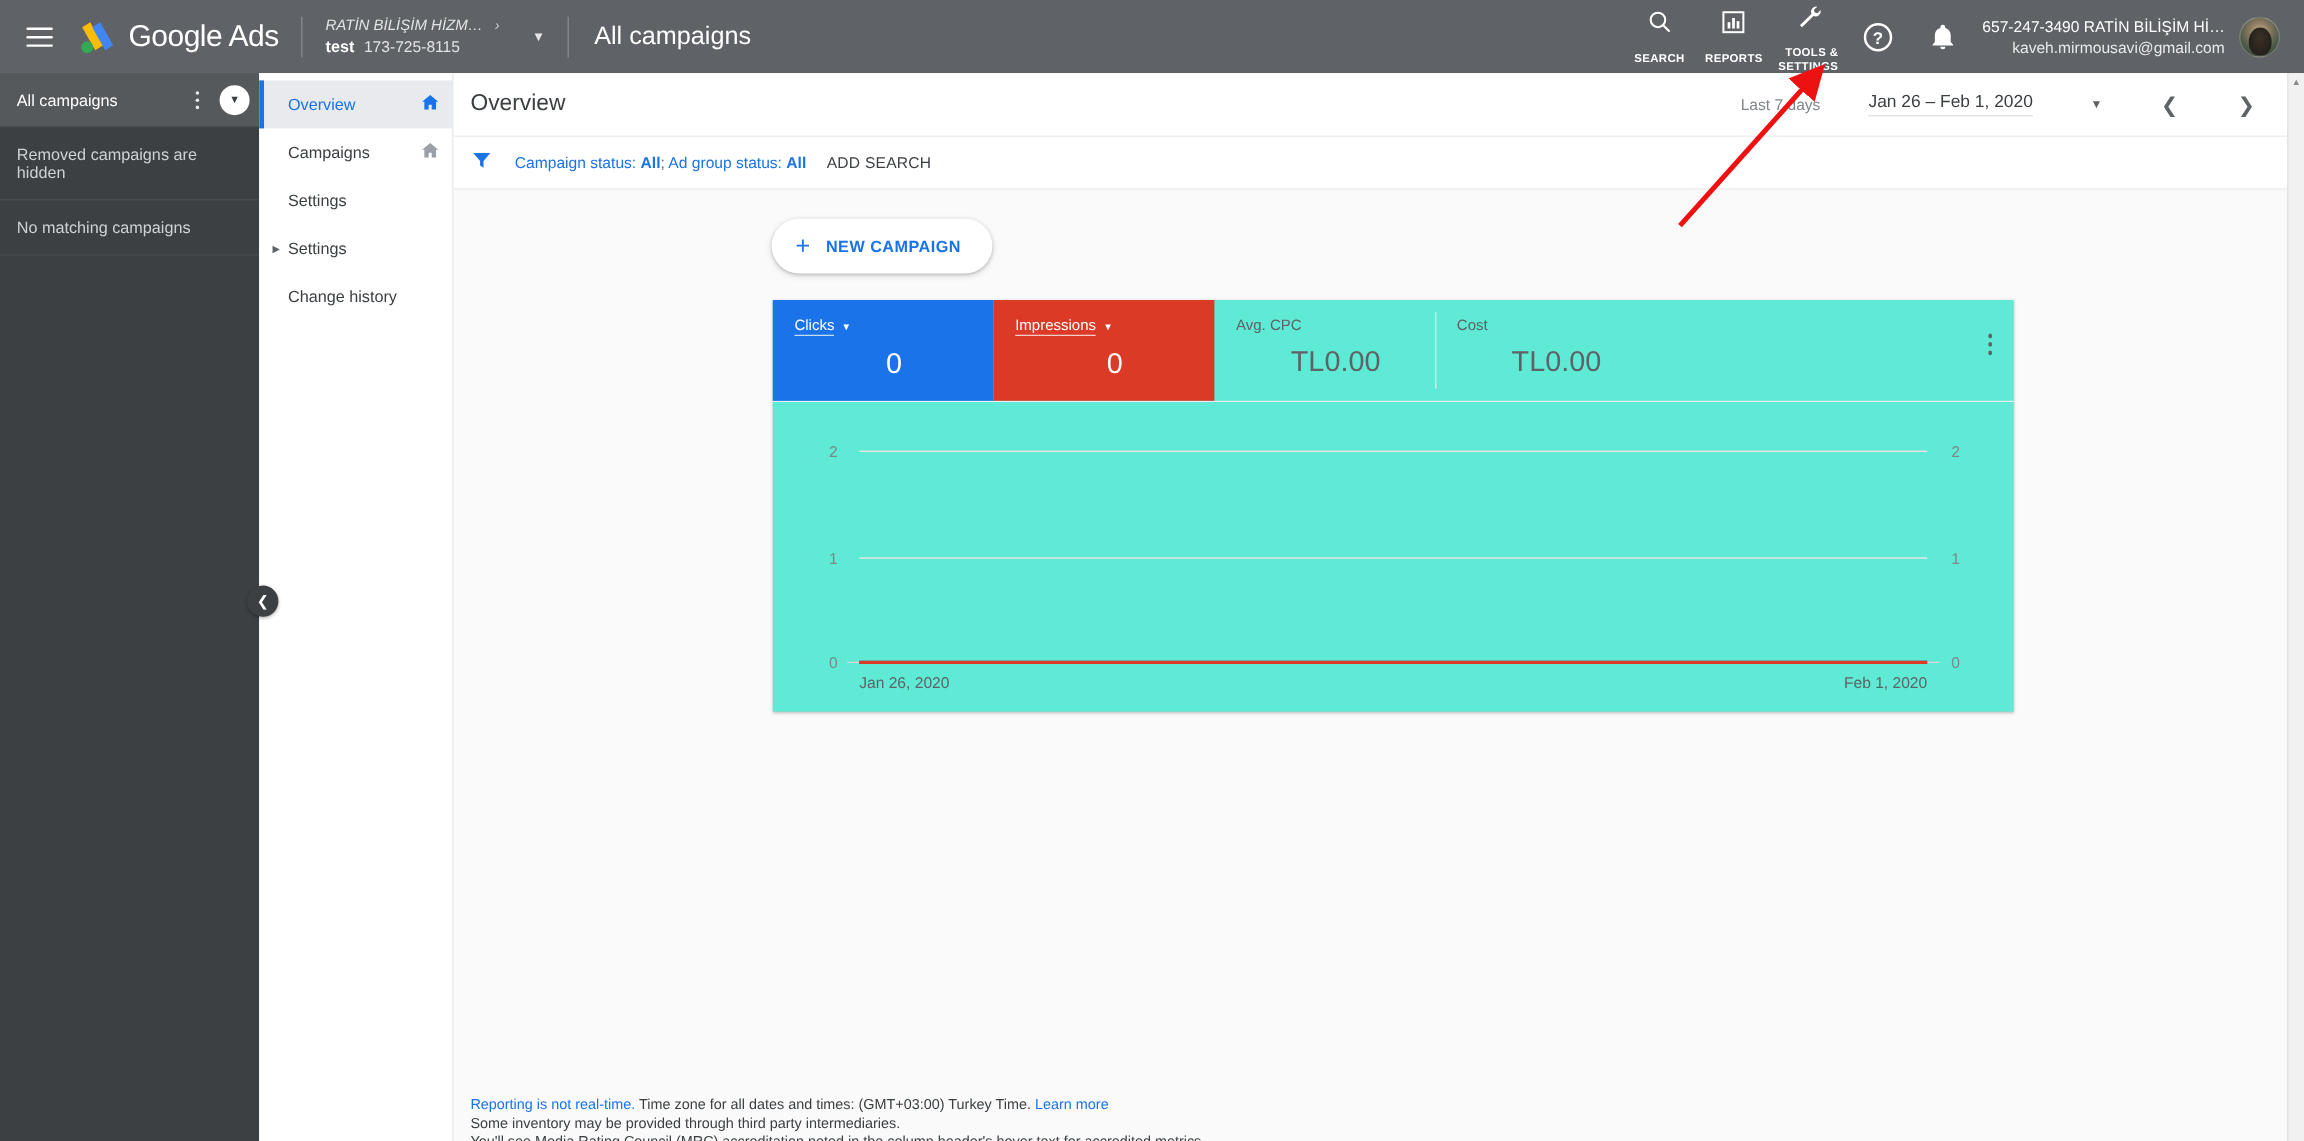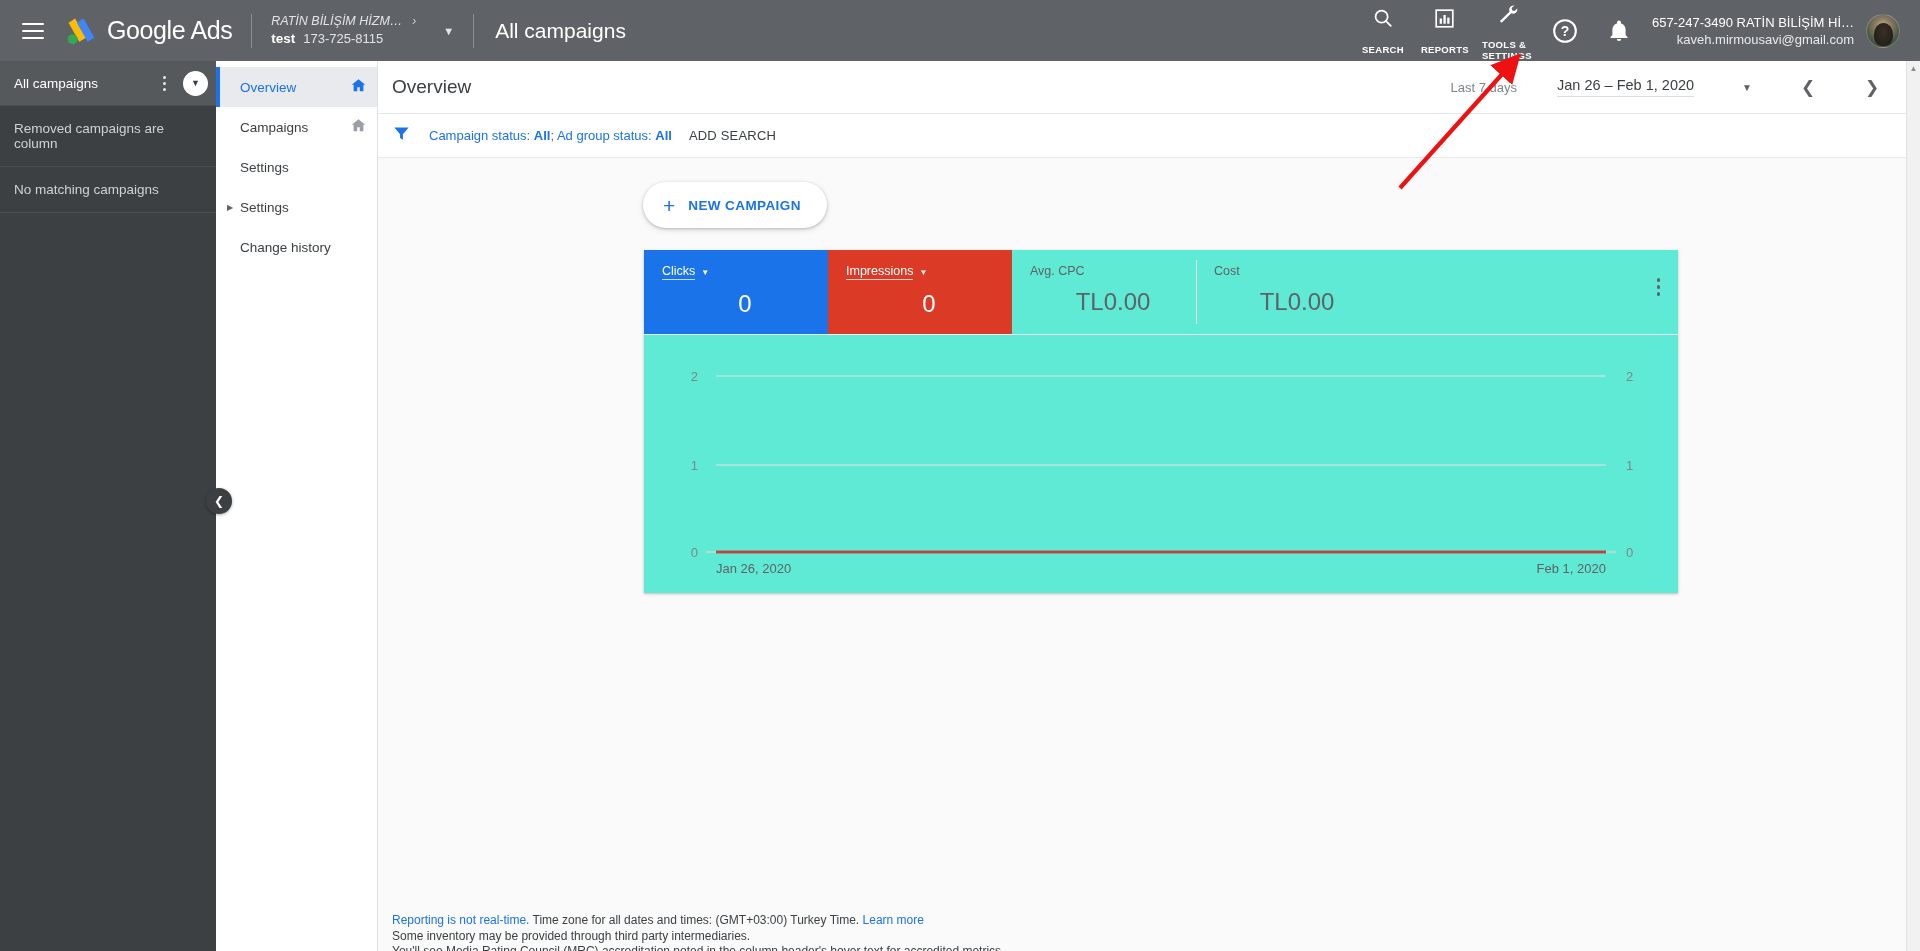--- a/index.html
+++ b/index.html
@@ -57,21 +57,21 @@
 
   .tb-spacer { flex: 1; }
 
   .tb-icon {
     display: flex; flex-direction: column; align-items: center; justify-content: center;
     width: 62px; cursor: pointer; color: #fff; text-decoration: none;
   }
   .tb-icon .glyph { height: 26px; display: flex; align-items: center; justify-content: center; }
   .tb-icon .lbl {
     font-size: 9.5px; font-weight: bold; letter-spacing: .3px;
-    text-align: left; line-height: 10.5px; margin-top: 14px;
+    text-align: right; line-height: 10.5px; margin-top: 14px;
   }
 
   .tb-round {
     width: 30px; height: 30px; border-radius: 50%;
     display: flex; align-items: center; justify-content: center;
     cursor: pointer; margin: 0 12px;
   }
 
   .user-block { text-align: right; margin-left: 6px; margin-right: 12px; cursor: pointer; }
   .user-l1 { color: #fff; font-size: 13px; line-height: 17px; }
@@ -347,21 +347,21 @@
     <span class="txt">All campaigns</span>
     <span class="kebab-w">
       <span class="kebab">
           <i></i>
           <i></i>
           <i></i>
         </span>
     </span>
     <span class="rail-pill">▼</span>
   </div>
-  <div class="rail-row first">Removed campaigns are column</div>
+  <div class="rail-row first">Removed campaigns are hidden</div>
   <div class="rail-row">No matching campaigns</div>
 </div>
 
 <div class="collapse-handle">
   <span>❮</span>
 </div>
 
 <div class="subnav">
 
   <div class="nav-item active">

